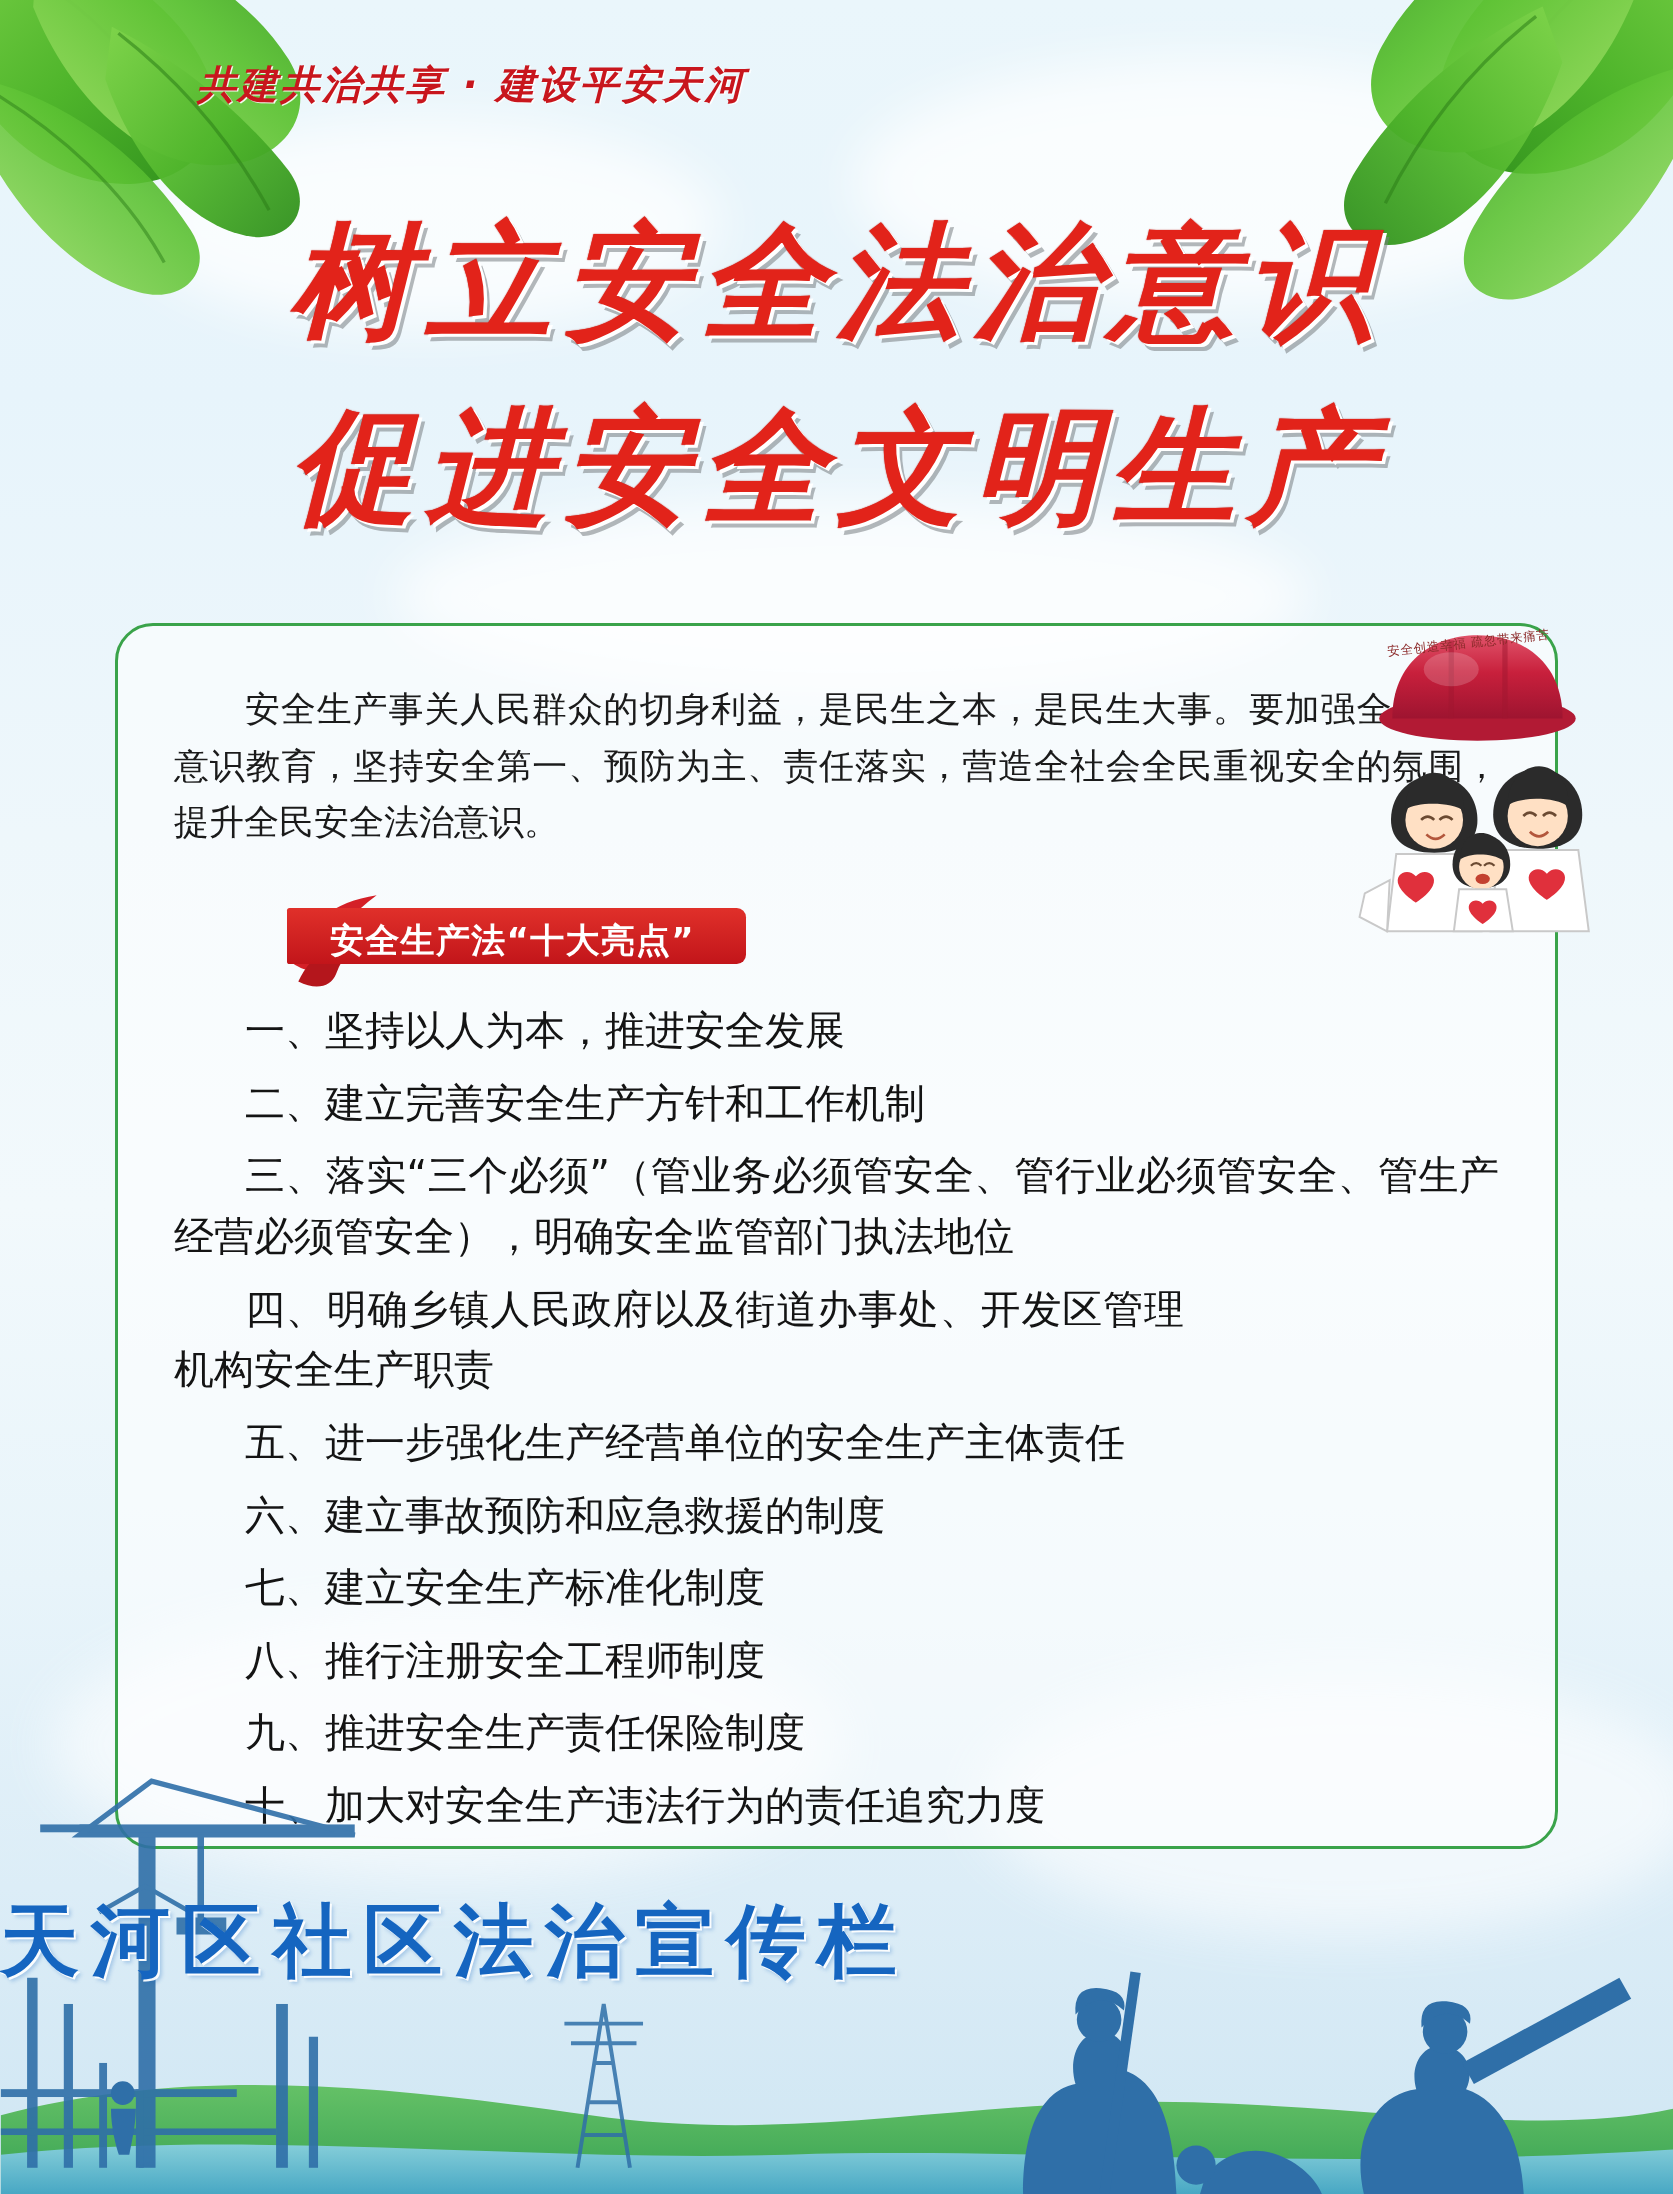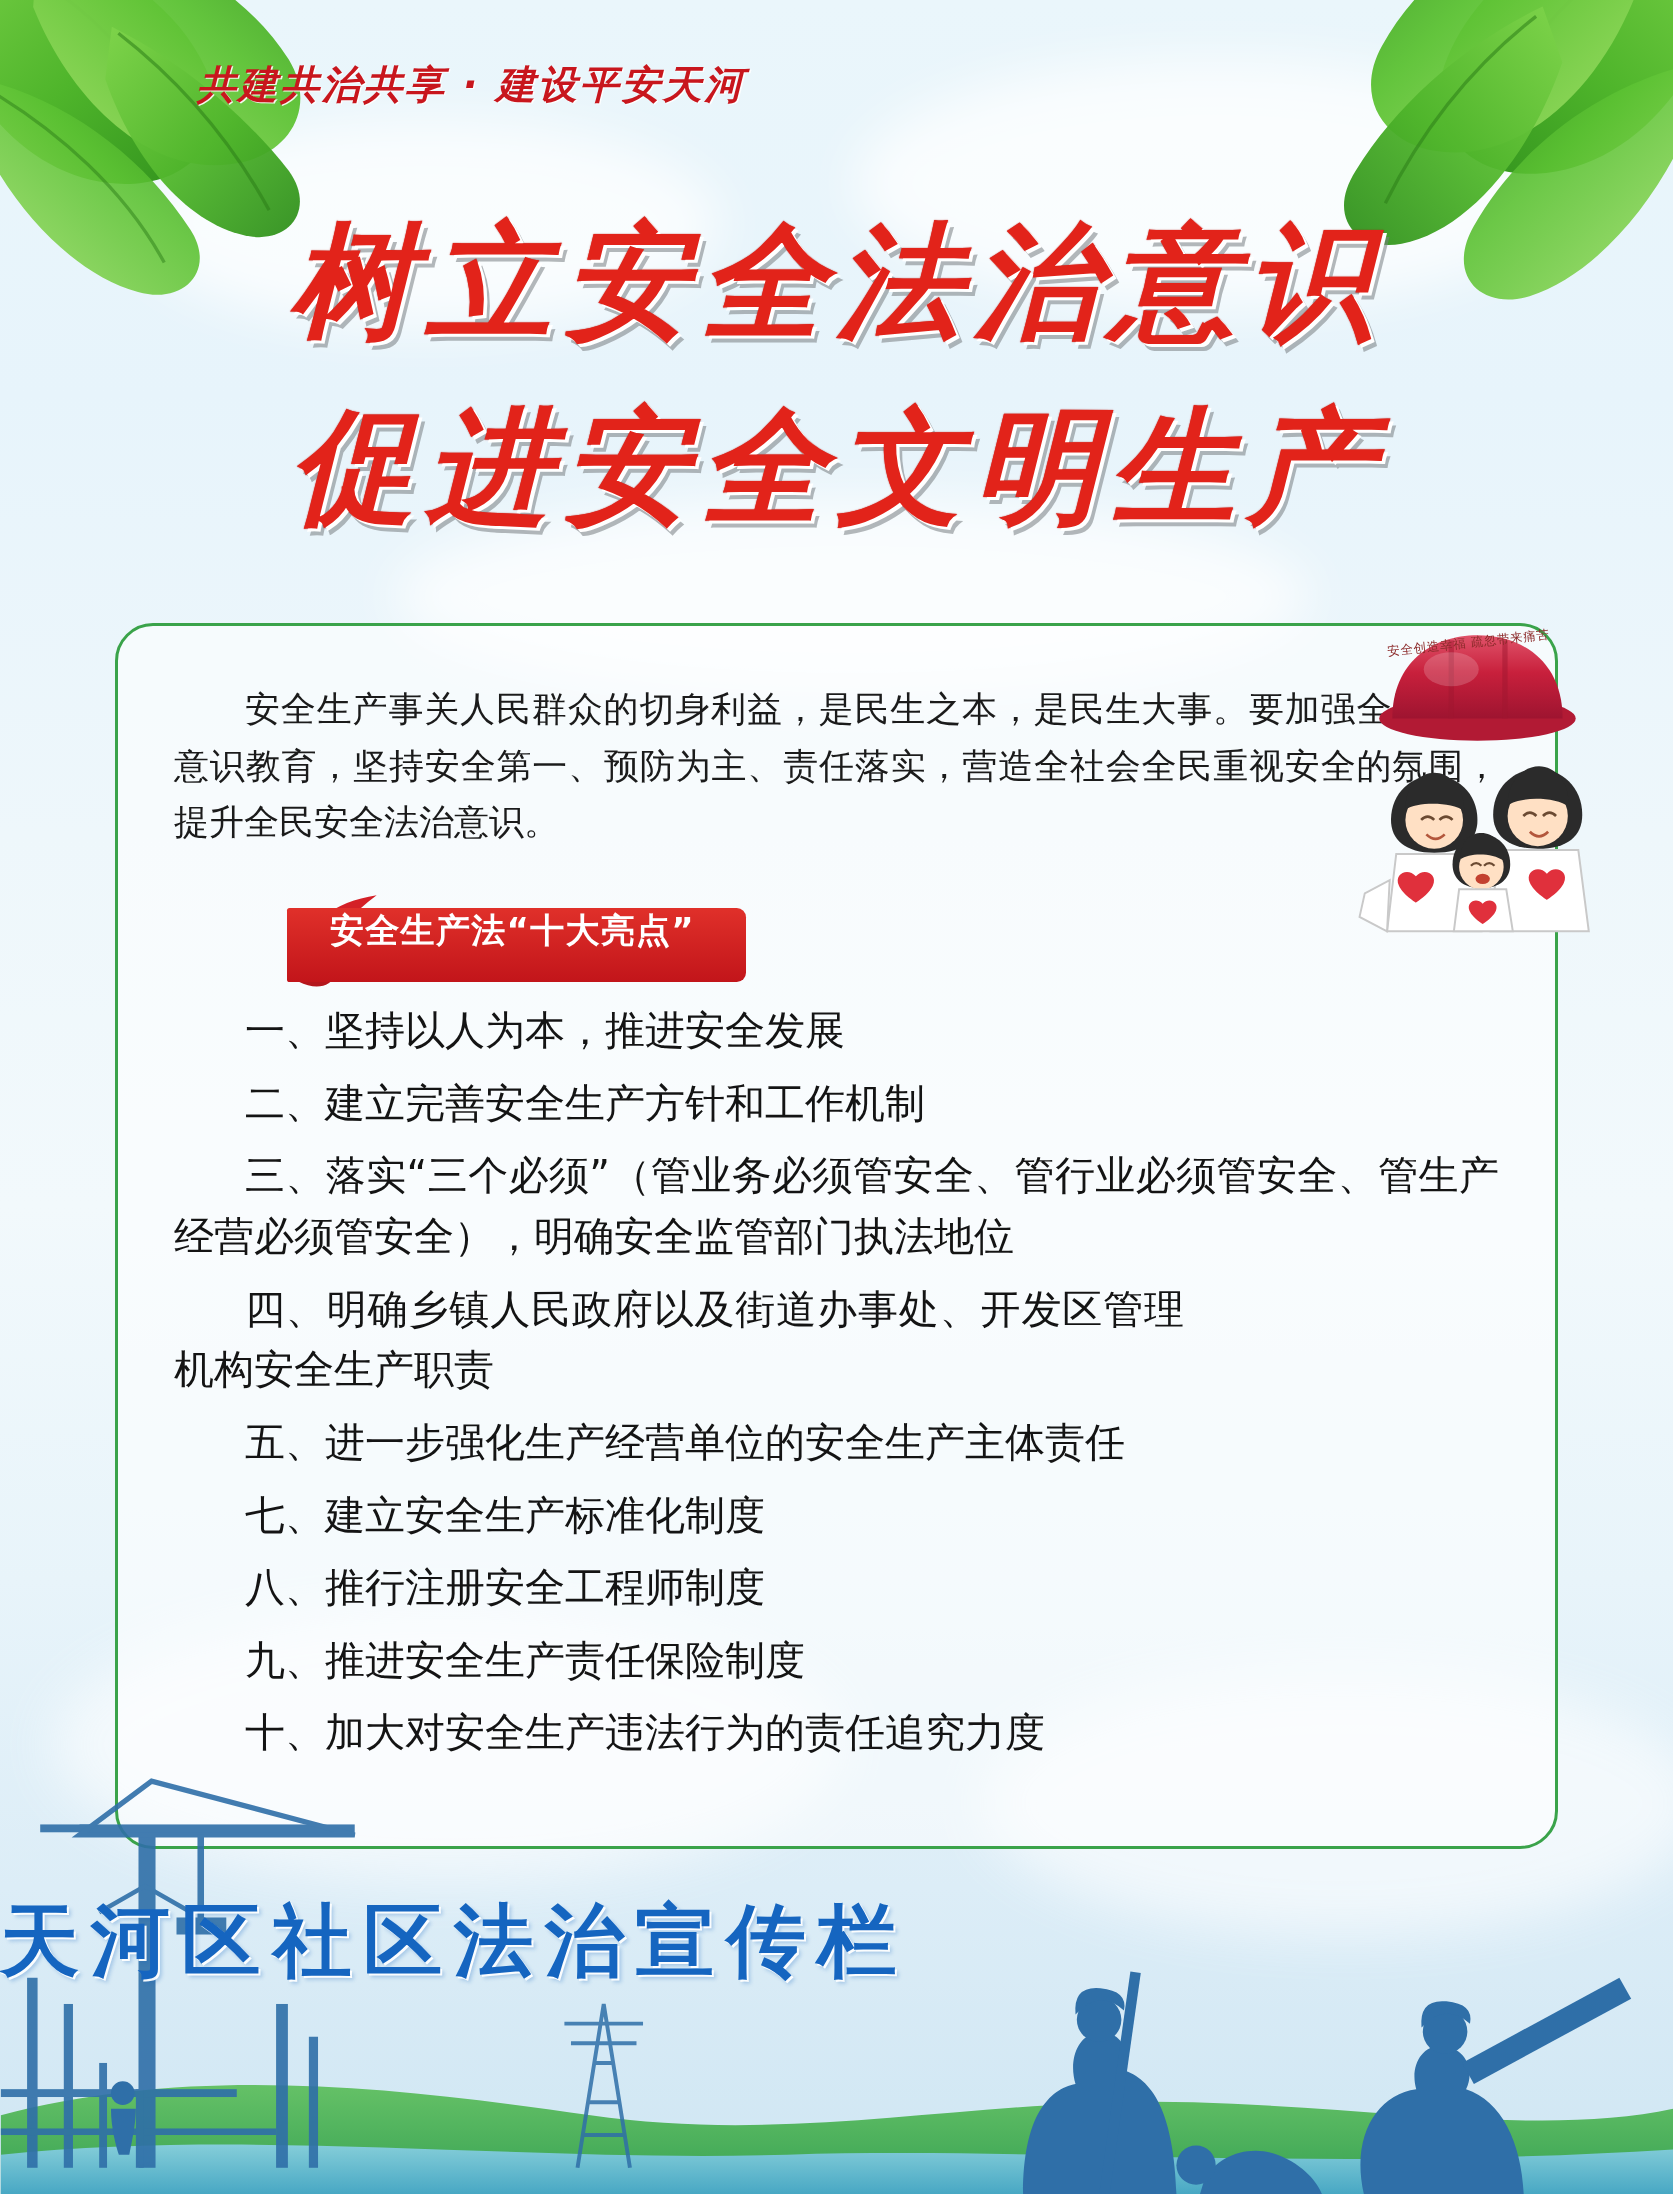--- a/index.html
+++ b/index.html
@@ -109,26 +109,26 @@
     text-indent: 71px;
     text-align: justify;
     font-family: "DejaVu Sans", sans-serif;
   }
 
   
   .ribbon {
     position: absolute;
     left: 169px;
     top: 282px;
-    height: 74px;
+    height: 56px;
     min-width: 459px;
     background: linear-gradient(to bottom, #e0302a 0%, #c2151a 100%);
     border-radius: 2.6px 9.2px 9.2px 2.6px;
     display: flex;
-    align-items: flex-start;
+    align-items: flex-end;
     padding: 0 30px 0 43px;
     box-sizing: border-box;
   }
   .ribbon-text {
     font-size: 34px;
     font-weight: bold;
     color: #ffffff;
     letter-spacing: 1.3px;
     white-space: nowrap;
     font-family: "DejaVu Sans", sans-serif;
@@ -281,20 +281,21 @@
     <div class="ribbon">
       <span class="ribbon-text">安全生产法“十大亮点”</span>
     </div>
 
     <div class="list">
       <div class="list-item wide">一、坚持以人为本，推进安全发展</div>
       <div class="list-item wide">二、建立完善安全生产方针和工作机制</div>
       <div class="list-item wide">三、落实“三个必须”（管业务必须管安全、管行业必须管安全、管生产经营必须管安全），明确安全监管部门执法地位</div>
       <div class="list-item narrow">四、明确乡镇人民政府以及街道办事处、开发区管理机构安全生产职责</div>
       <div class="list-item wide">五、进一步强化生产经营单位的安全生产主体责任</div>
+      <div class="list-item wide">六、建立事故预防和应急救援的制度</div>
       <div class="list-item wide">七、建立安全生产标准化制度</div>
       <div class="list-item wide">八、推行注册安全工程师制度</div>
       <div class="list-item wide">九、推进安全生产责任保险制度</div>
       <div class="list-item wide">十、加大对安全生产违法行为的责任追究力度</div>
     </div>
   </div>
 
   <div class="illus">
     <svg viewBox="0 0 400 530" width="262" height="348" xmlns="http://www.w3.org/2000/svg">
       <defs>

